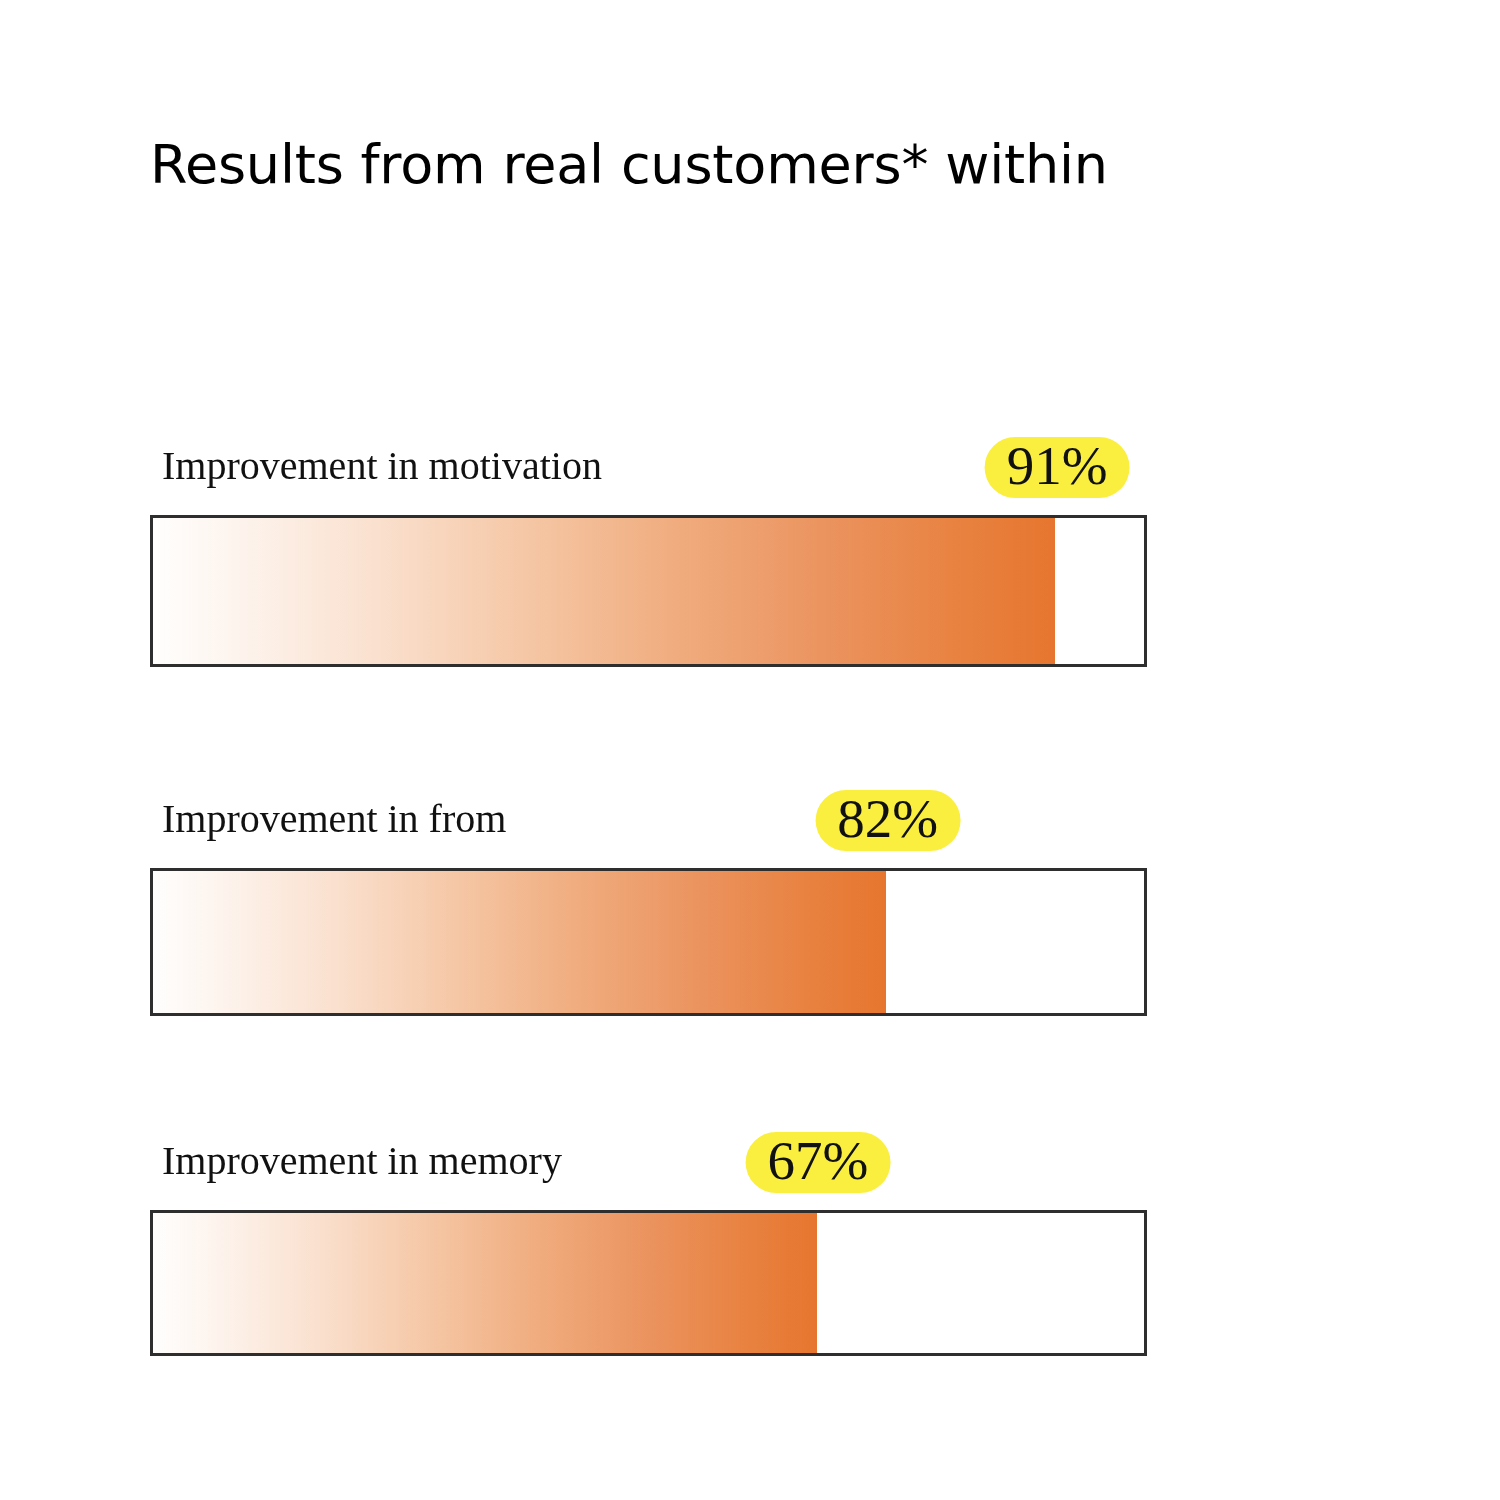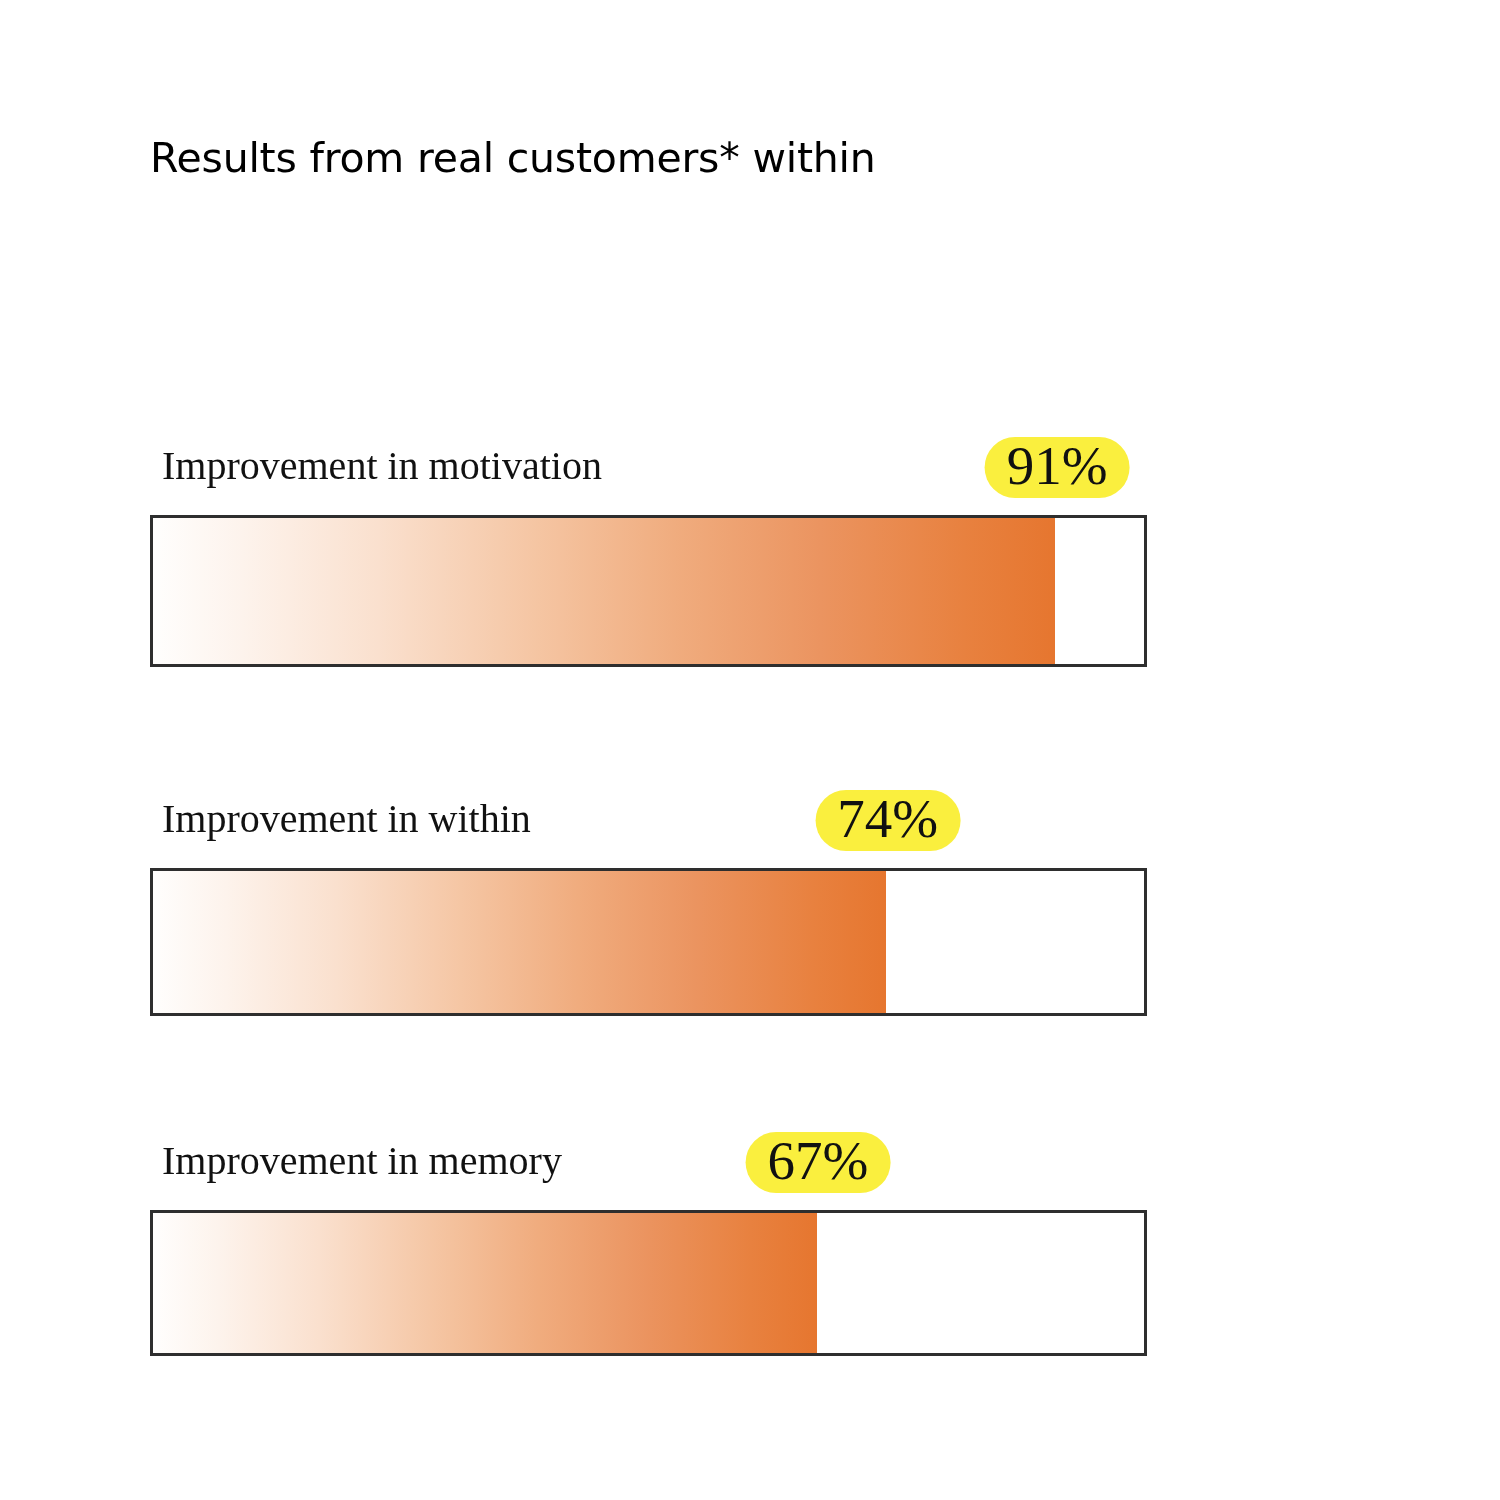--- a/index.html
+++ b/index.html
@@ -25,21 +25,21 @@
 
   
   .heading-block {
     position: absolute;
     left: 150px;
     top: 138px;
     width: 1200px;
   }
   .kicker {
     font-family: "DejaVu Sans", sans-serif;
-    font-size: 41px;
+    font-size: 54px;
     font-weight: 400;
     line-height: 1.0;
     letter-spacing: -0.2px;
     color: #000000;
     white-space: nowrap;
   }
   .headline {
     font-family: "DejaVu Sans", sans-serif;
     font-size: 155px;
     font-weight: 300;
@@ -147,22 +147,22 @@
         <div class="metric-head">
           <div class="metric-label">Improvement in motivation</div>
           <div class="metric-badge" style="left: 91%;">91%</div>
         </div>
         <div class="bar-track">
           <div class="bar-fill" style="width: 91%;"></div>
         </div>
       </div>
       <div class="metric-row row-1 bar-row-1">
         <div class="metric-head">
-          <div class="metric-label">Improvement in within</div>
-          <div class="metric-badge" style="left: 74%;">74%</div>
+          <div class="metric-label">Improvement in from</div>
+          <div class="metric-badge" style="left: 74%;">82%</div>
         </div>
         <div class="bar-track">
           <div class="bar-fill" style="width: 74%;"></div>
         </div>
       </div>
       <div class="metric-row row-2 bar-row-2">
         <div class="metric-head">
           <div class="metric-label">Improvement in memory</div>
           <div class="metric-badge" style="left: 67%;">67%</div>
         </div>

